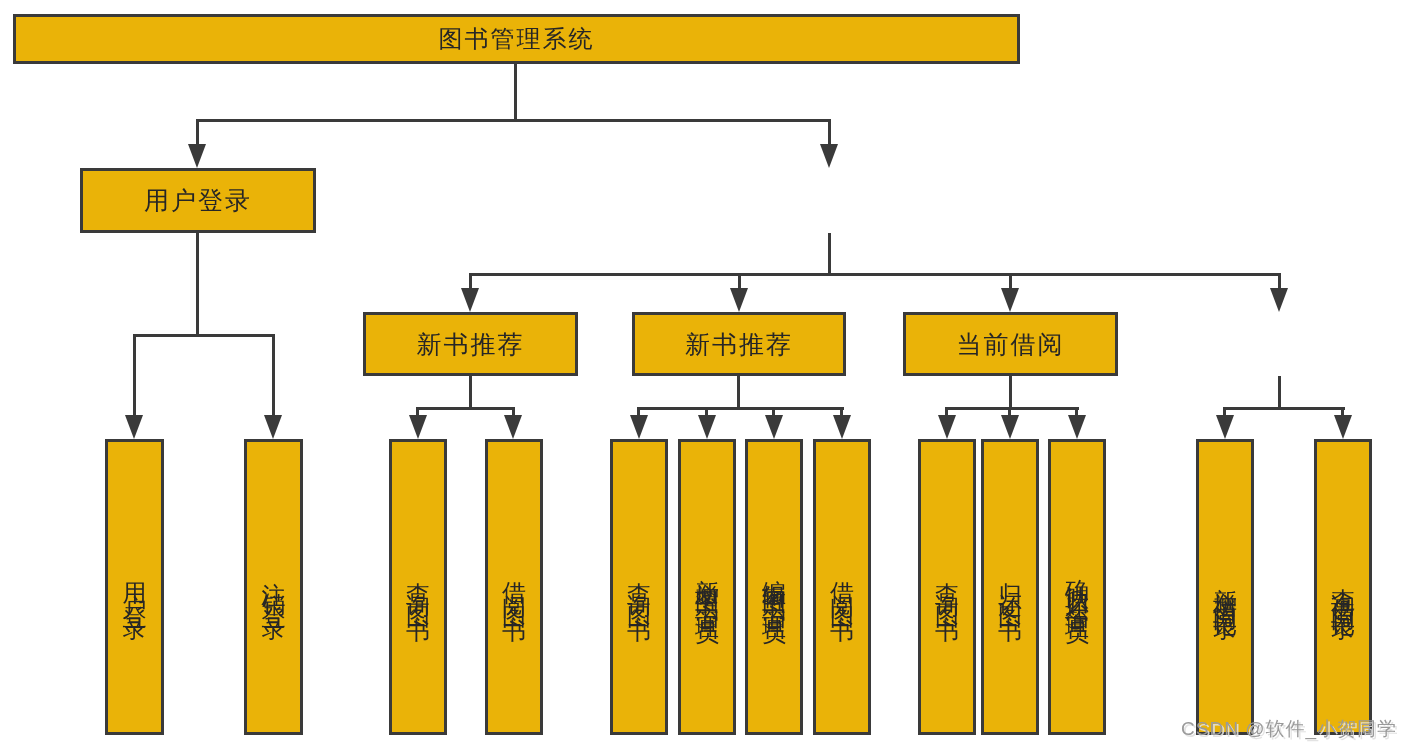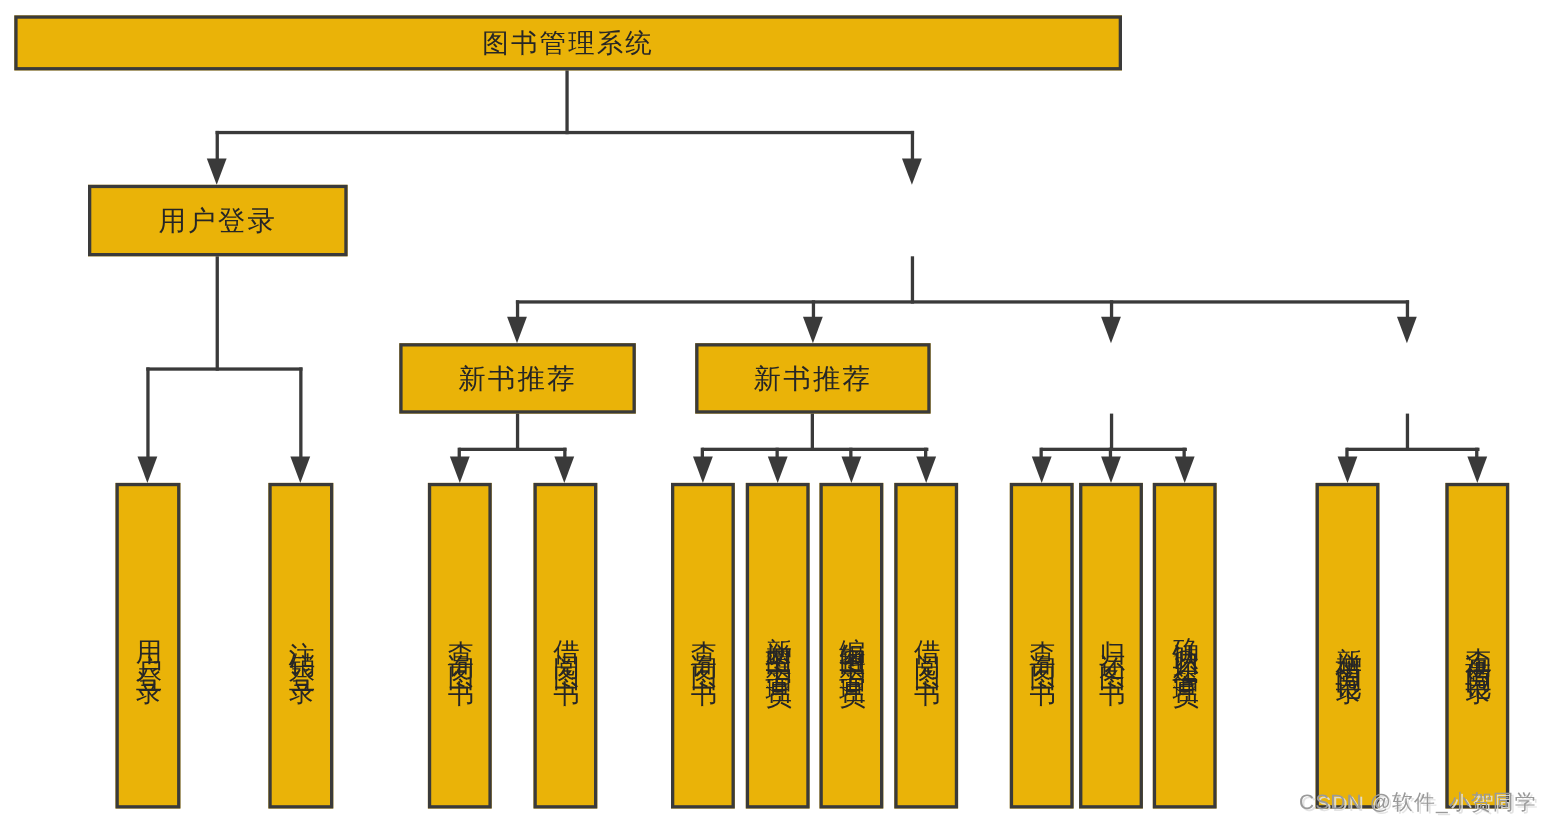--- a/index.html
+++ b/index.html
@@ -72,20 +72,21 @@
   <div class="arr" style="left:461px;top:288px"></div>
   <div class="vl" style="left:738px;top:273px;height:16px"></div>
   <div class="arr" style="left:730px;top:288px"></div>
   <div class="vl" style="left:1009px;top:273px;height:16px"></div>
   <div class="arr" style="left:1001px;top:288px"></div>
   <div class="vl" style="left:1278px;top:273px;height:16px"></div>
   <div class="arr" style="left:1270px;top:288px"></div>
 
   <div class="box" style="left:363px;top:312px;width:215px;height:64px">新书推荐</div>
   <div class="box" style="left:632px;top:312px;width:214px;height:64px">新书推荐</div>
+  <div class="box" style="left:903px;top:312px;width:215px;height:64px">当前借阅</div>
 
   <div class="vl" style="left:469px;top:376px;height:34px"></div>
   <div class="hl" style="left:417px;top:407px;width:98px"></div>
   <div class="vl" style="left:416px;top:407px;height:10px"></div>
   <div class="arr" style="left:409px;top:415px"></div>
   <div class="vl" style="left:512px;top:407px;height:10px"></div>
   <div class="arr" style="left:504px;top:415px"></div>
 
   <div class="vl" style="left:737px;top:376px;height:34px"></div>
   <div class="hl" style="left:638px;top:407px;width:206px"></div>

